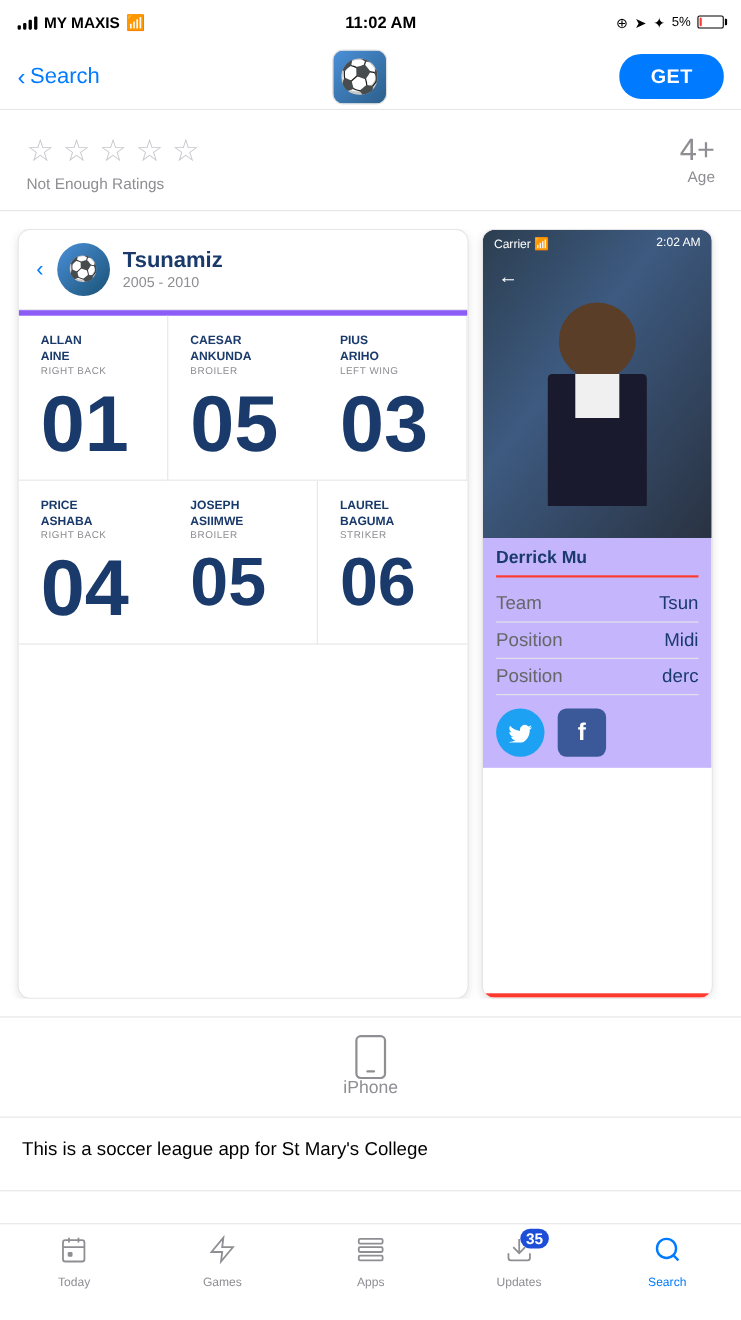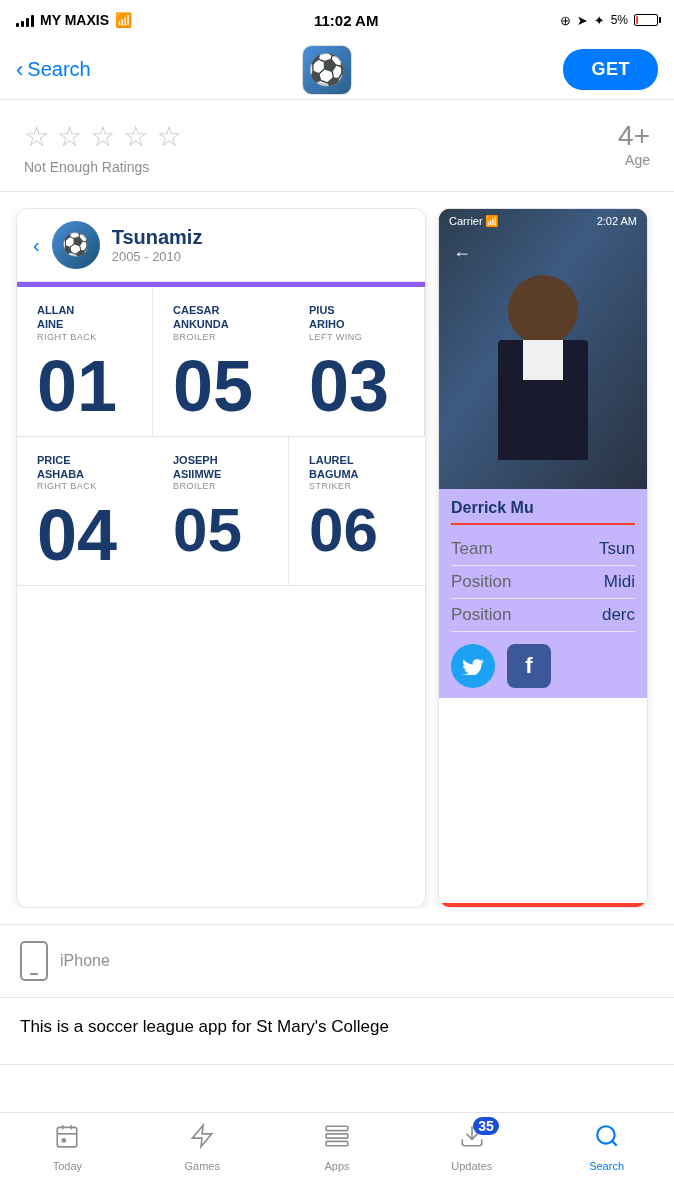--- a/index.html
+++ b/index.html
@@ -298,23 +298,23 @@
       justify-content: center;
       font-size: 22px;
     }
     .twitter-btn { background: #1da1f2; color: #fff; }
     .facebook-btn { background: #3b5998; color: #fff; border-radius: 8px; }
 
     
     .device-section {
       display: flex;
       align-items: center;
-      gap: 12px;
       padding: 16px 20px;
       border-top: 1px solid #e5e5e5;
+      flex-direction: column;
     }
     .phone-icon {
       width: 28px;
       height: 40px;
       border: 2px solid #8e8e93;
       border-radius: 5px;
       position: relative;
       display: flex;
       align-items: center;
       justify-content: center;

